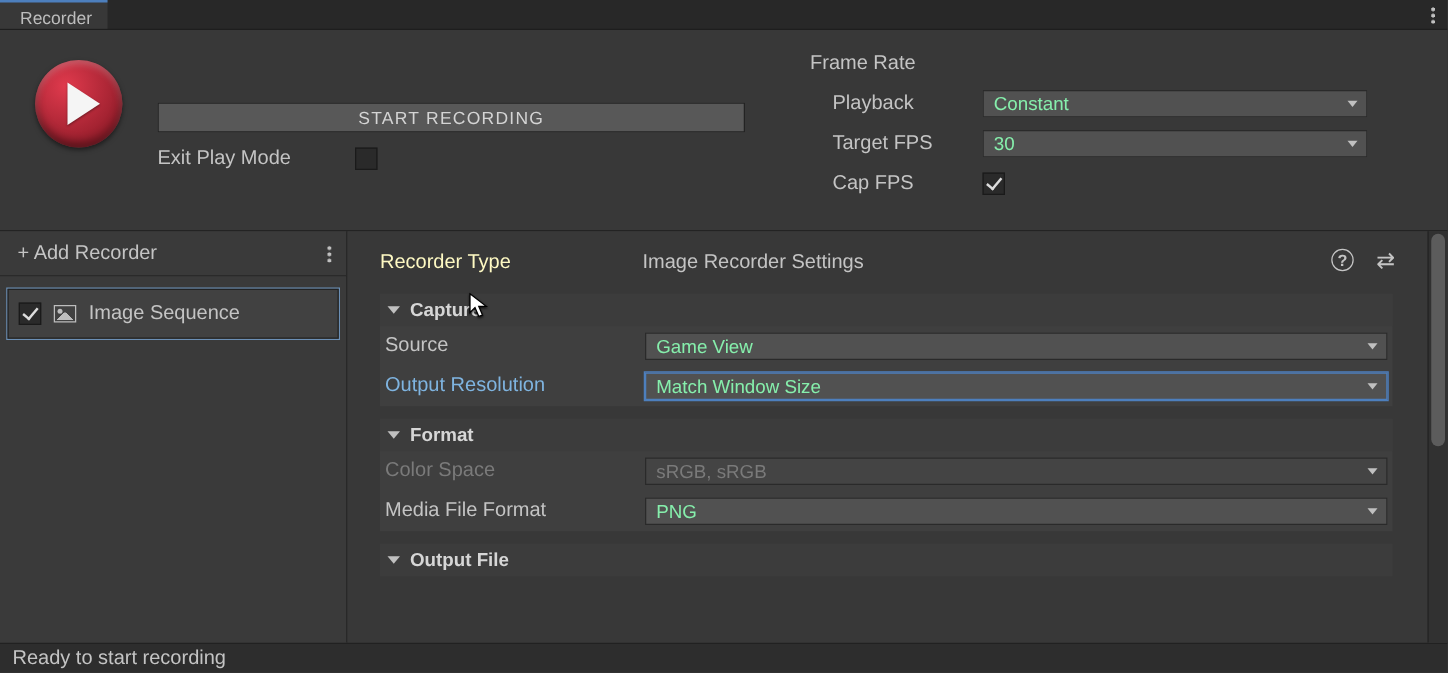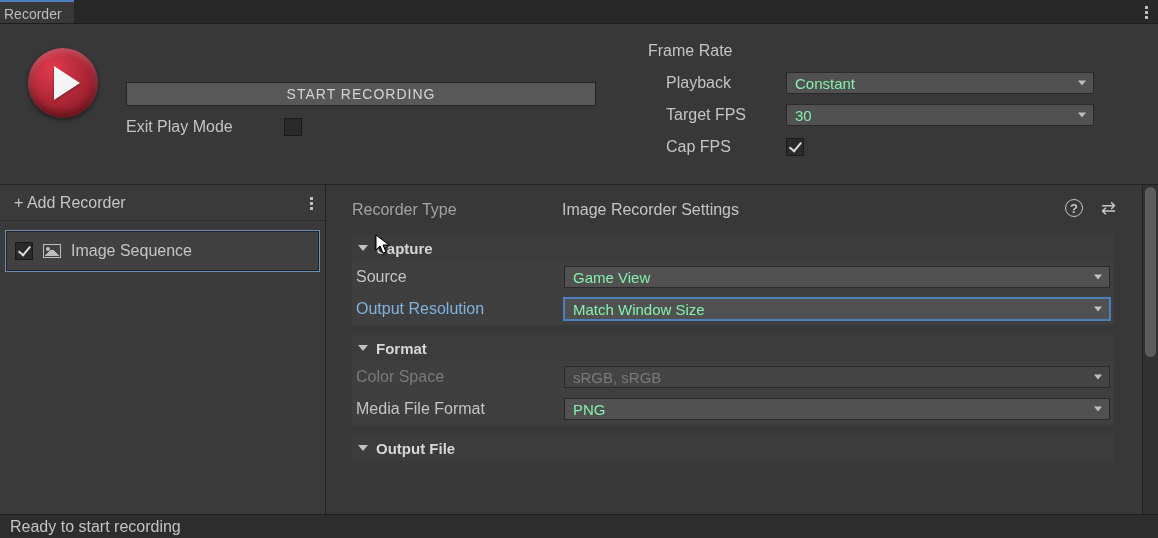--- a/index.html
+++ b/index.html
@@ -18,21 +18,21 @@
   }
   
   .tabstrip {
     height: 24px;
     background: #282828;
     display: flex; align-items: stretch;
     border-bottom: 1px solid #1e1e1e;
     position: relative;
   }
   .tab {
-    padding: 2px 12px 0 4px;
+    padding: 2px 12px 0 16px;
     background: #383838;
     color: #bdbdbd;
     font-size: 14px;
     display: flex; align-items: center;
     border-top: 2px solid #4d7fbd;
   }
   .tab-dots {
     margin-left: auto;
     width: 24px; display:flex; align-items:center; justify-content:center;
     color: #bdbdbd; cursor: pointer;
@@ -109,21 +109,21 @@
   }
   .fr-head { font-size:16px; color:#c4c4c4; margin-bottom: 4px; }
   .rlbl { flex: 0 0 130px; padding-left: 18px; font-size:16px; }
   
   .mid {
     flex:1; display:flex; background:#333; border-top:1px solid #232323;
     position:relative;
     min-height: 0;
   }
   .left-panel {
-    width: 326px; background:#3a3a3a; border-right:1px solid #232323;
+    width: 278px; background:#3a3a3a; border-right:1px solid #232323;
     display:flex; flex-direction:column;
   }
   .add-rec {
     height: 36px; display:flex; align-items:center;
     padding: 0 8px 0 14px; font-size:16px; color:#c4c4c4;
     border-bottom:1px solid #2a2a2a;
     cursor:pointer;
     position:relative;
   }
   .add-rec .dots-vert { position:absolute; right:12px; }
@@ -142,21 +142,21 @@
     background:linear-gradient(135deg, transparent 45%, #bdbdbd 46%) left/50% 100% no-repeat,
                linear-gradient(225deg, transparent 45%, #bdbdbd 46%) right/50% 100% no-repeat;}
   .right-panel {
     flex:1; position:relative; background:#383838;
     display:flex;
   }
   .scroll-area {
     flex:1; padding: 10px 28px 0 26px; overflow:hidden;
   }
   .hdr-row { display:flex; align-items:center; height:30px; position:relative; }
-  .hdr-lbl { flex:0 0 210px; color:#a3a3a3; font-size:16px; }
+  .hdr-lbl { flex:0 0 210px; color:#fef9c3; font-size:16px; }
   .hdr-val { color:#c4c4c4; font-size:16px; }
   .hdr-icons { position:absolute; right:0; top:4px; display:flex; gap:18px; color:#c4c4c4; }
   .help-ico {
     width:18px;height:18px;border-radius:50%;border:1.5px solid #c4c4c4;
     display:flex;align-items:center;justify-content:center;font-size:13px;font-weight:bold;
     cursor:pointer;
   }
   .preset-ico { font-size:18px; cursor:pointer; line-height:1; letter-spacing:-2px; }
   .section {
     margin-top: 10px;

